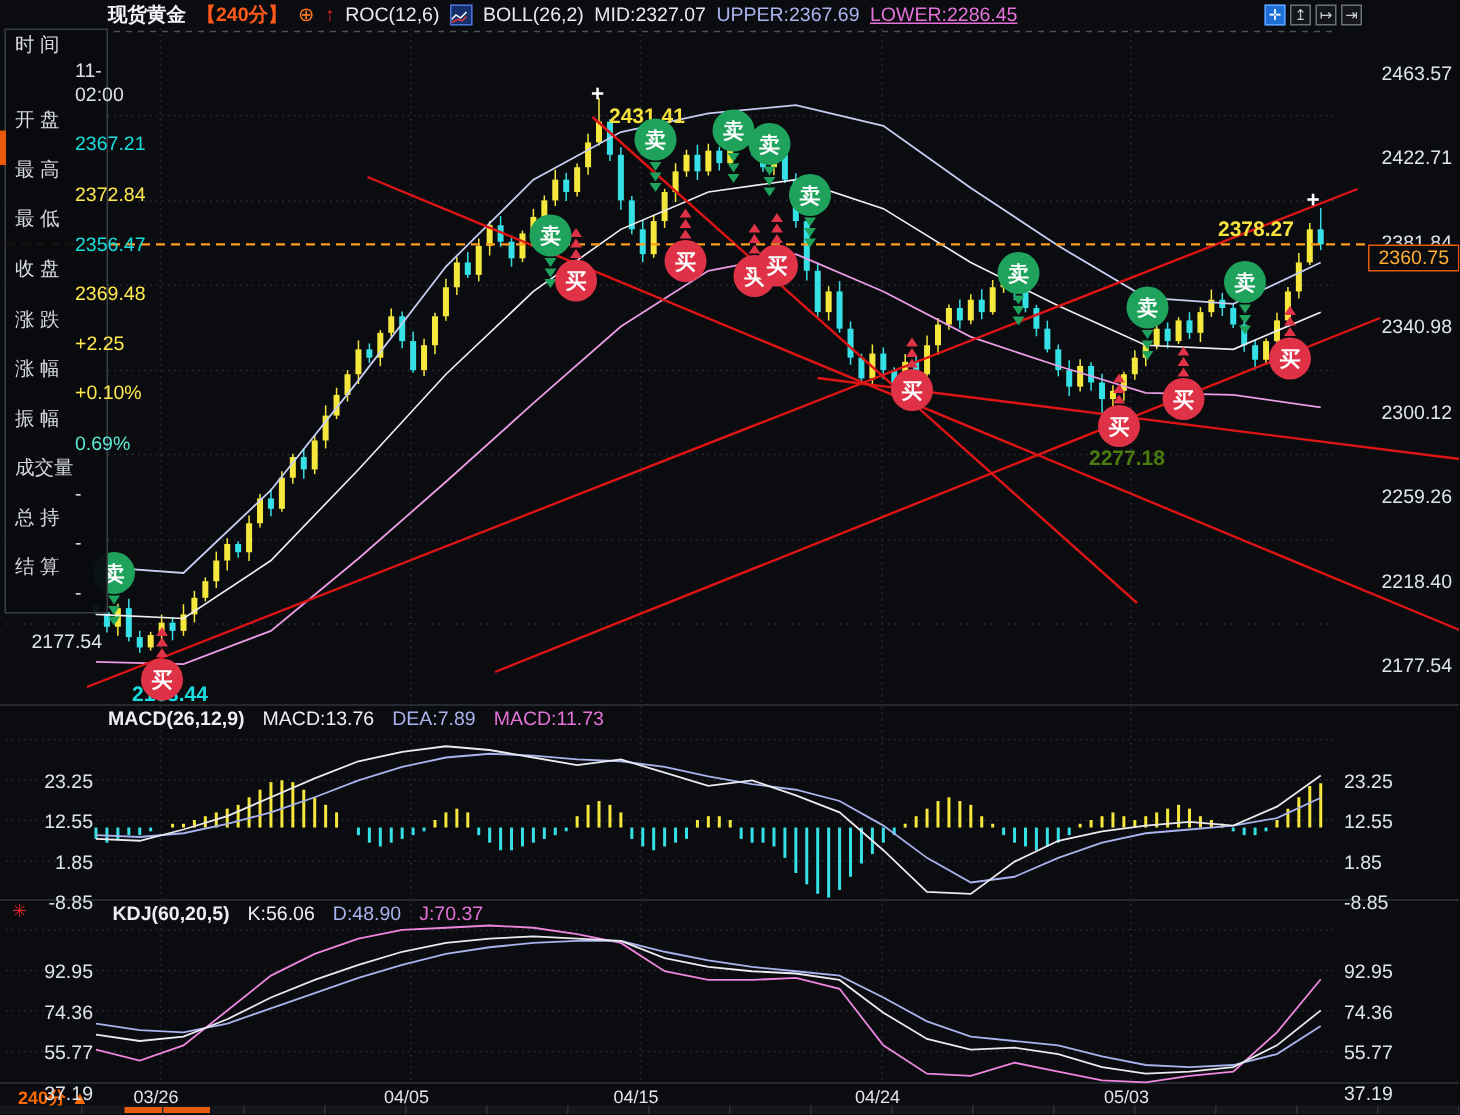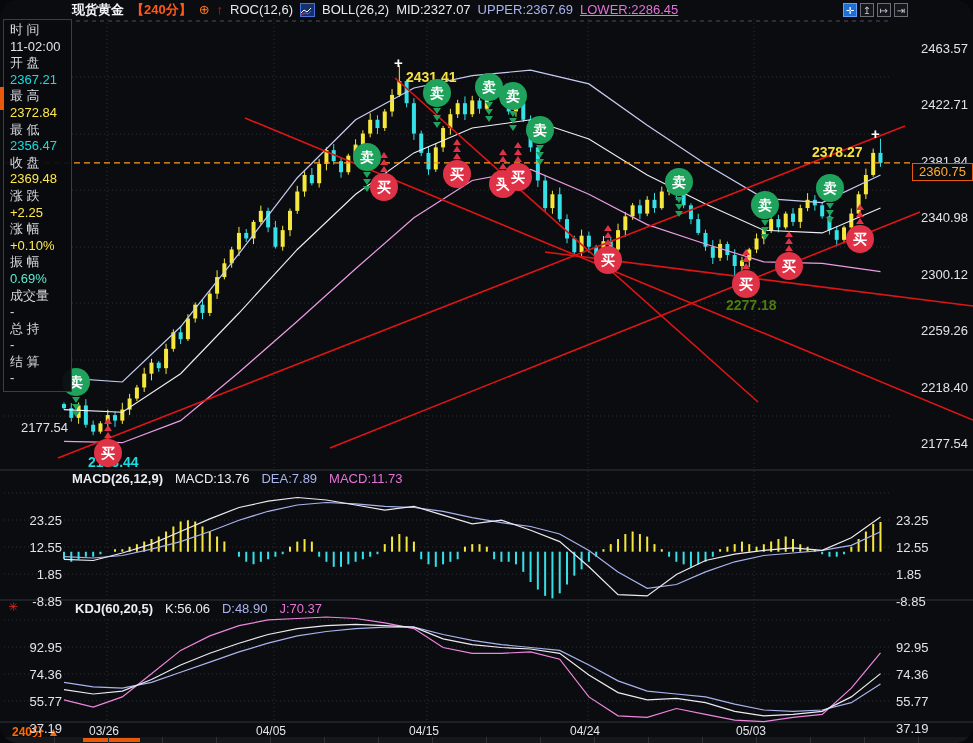--- a/index.html
+++ b/index.html
@@ -1,34 +1,34 @@
 <!DOCTYPE html>
 <html><head>
 <meta charset="utf-8">
 <style>
   html,body{margin:0;padding:0;background:#07080a;}
   #app{position:relative;width:973px;height:743px;background:#0b0c10;overflow:hidden;
-       font-family:"Liberation Sans","DejaVu Sans",sans-serif;border-radius:18px;-webkit-font-smoothing:antialiased;}
+       font-family:"Liberation Sans","DejaVu Sans",sans-serif;-webkit-font-smoothing:antialiased;}
   .abs{position:absolute;}
   .hdr{position:absolute;left:72px;top:1px;height:17px;display:flex;align-items:center;gap:7px;
        font-size:13px;color:#e8eaee;white-space:nowrap;}
   .hdr .sym{font-weight:bold;color:#f2f3f5;}
   .hdr .period{color:#ff5a19;font-weight:bold;}
   .hdr .addic{color:#ff7a1f;font-size:13px;}
   .hdr .uparrow{color:#e82222;font-weight:bold;}
   .hdr .lav{color:#a9b3ee;}
   .hdr .pink{color:#e472d8;text-decoration:underline;}
   .tools{position:absolute;top:3px;left:843px;display:flex;gap:3px;}
   .tool{width:14px;height:14px;border:1px solid #6a6f78;background:#14161b;color:#c9cdd4;
         font-size:10px;line-height:13px;text-align:center;box-sizing:border-box;}
   .tool.active{background:#1d6fd6;border-color:#5fa0ff;color:#fff;}
   #info-panel{position:absolute;left:3px;top:19px;width:69px;background:rgba(9,11,15,.95);
         border:1px solid #3a3f47;box-sizing:border-box;padding:2px 0 4px 6px;z-index:30;}
   .ip-label{color:#d7dadf;font-size:13px;line-height:16.6px;}
-  .ip-value{font-size:13px;line-height:16.6px;}
+  .ip-value{font-size:13px;line-height:16.6px;margin-left:40px;}
   .axis-lbl{position:absolute;font-size:13px;color:#dfe3ea;white-space:nowrap;margin-top:28px;}
   .r{text-align:right;}
   .chart-lbl{position:absolute;font-weight:bold;font-size:14px;white-space:nowrap;z-index:12;margin-top:20px;}
   .marker{position:absolute;width:28px;height:28px;border-radius:50%;color:#fff;font-weight:bold;
           font-size:14px;line-height:28px;text-align:center;z-index:15;}
   .tri{position:absolute;width:0;height:0;border-left:4px solid transparent;border-right:4px solid transparent;z-index:14;}
   .cross{position:absolute;color:#fff;font-size:15px;font-weight:bold;z-index:13;}
   .price-tag{position:absolute;left:912px;width:59px;height:16px;border:1px solid #e8590c;
         background:#0b0c10;color:#ffae33;font-size:13px;line-height:16px;text-align:center;z-index:20;}
   .subhdr{position:absolute;display:flex;gap:12px;font-size:13px;white-space:nowrap;z-index:8;}

